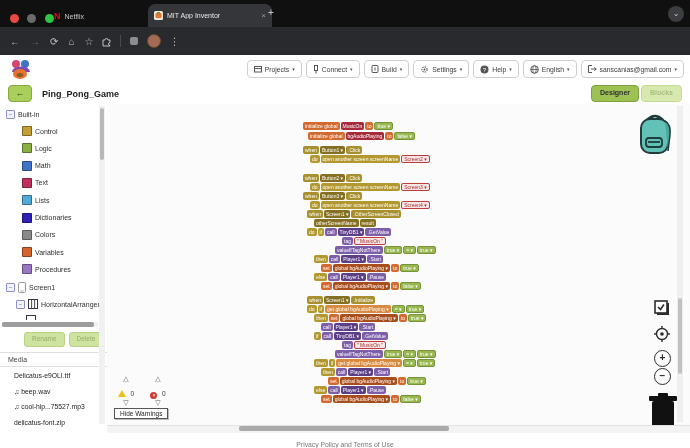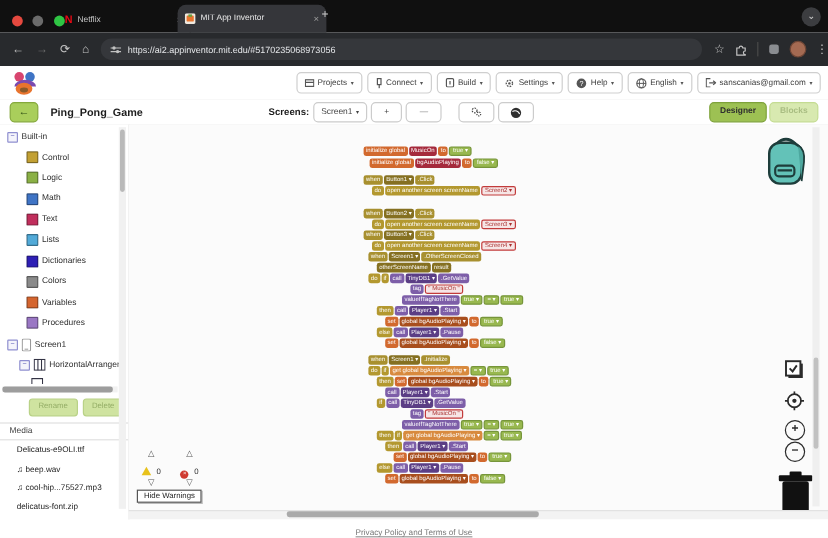--- a/index.html
+++ b/index.html
@@ -101,29 +101,20 @@
   </div>
   <div id="newtab-btn" class="abs">+</div>
   <div id="tabsearch-btn" class="abs">⌄</div>
 </div>
 
 <div id="toolbar" class="abs">
   <span class="navglyph">←</span>
   <span class="navglyph" style="color:#6f6f6f;">→</span>
   <span class="navglyph">⟳</span>
   <span class="navglyph">⌂</span>
-  <div id="omnibox">
-    <svg width="9" height="9" viewBox="0 0 9 9">
-        <line x1="0" y1="3" x2="9" y2="3" stroke="#c2c2c2" stroke-width="1"></line>
-        <line x1="0" y1="6" x2="9" y2="6" stroke="#c2c2c2" stroke-width="1"></line>
-        <circle cx="3" cy="3" r="1.4" fill="#c2c2c2"></circle>
-        <circle cx="6" cy="6" r="1.4" fill="#c2c2c2"></circle>
-      </svg>
-    <span class="url">https://ai2.appinventor.mit.edu/#5170235068973056</span>
-  </div>
   <div class="tb-right">
     <span class="navglyph" style="margin-left:0;">☆</span>
     <svg width="11" height="11" viewBox="0 0 11 11">
         <path d="M2 4 h2 a1.5 1.5 0 1 1 3 0 h2 v2.5 a1.5 1.5 0 1 0 0 3 v0.5 h-7 z" fill="none" stroke="#c2c2c2" stroke-width="1"></path>
       </svg>
     <span class="tb-sep"></span>
     <svg width="10" height="10" viewBox="0 0 10 10">
         <rect x="1" y="1" width="8" height="8" rx="2" fill="#8a8d91"></rect>
       </svg>
     <span id="avatar"></span>
@@ -213,42 +204,20 @@
       </span>
       <span>sanscanias@gmail.com</span>
       <span class="caret">▾</span>
     </div>
   </div>
 
 <div id="projectbar" class="abs">
   <div id="back-btn">←</div>
   <div id="project-title">Ping_Pong_Game</div>
   <div style="flex:1.15;"></div>
-  <div class="pb-group">
-    <span id="screens-label">Screens:</span>
-    <div class="pb-btn">
-      <span>Screen1</span>
-        <span style="font-size:5px;">▾</span>
-    </div>
-    <div class="pb-btn" style="width:12px;justify-content:center;">+</div>
-    <div class="pb-btn" style="width:16px;justify-content:center;color:#888;">—</div>
-    <div style="width:8px;"></div>
-    <div class="pb-btn" style="width:16px;justify-content:center;">
-      <svg width="10" height="9" viewBox="0 0 10 9">
-          <circle cx="3.5" cy="3" r="2" fill="none" stroke="#444" stroke-width="1" stroke-dasharray="1.2 0.9"></circle>
-          <circle cx="7" cy="6" r="1.6" fill="none" stroke="#444" stroke-width="1" stroke-dasharray="1 0.8"></circle>
-        </svg>
-    </div>
-    <div class="pb-btn" style="width:16px;justify-content:center;">
-      <svg width="10" height="10" viewBox="0 0 10 10">
-          <circle cx="5" cy="5" r="4.3" fill="#2f2f2f"></circle>
-          <path d="M2 4 a4 4 0 0 1 6 2" stroke="#fff" stroke-width="1" fill="none"></path>
-        </svg>
-    </div>
-  </div>
   <div style="flex:1.6;"></div>
   <div id="viewtoggle">
     <div id="designer-btn">Designer</div>
     <div id="blocks-btn">Blocks</div>
   </div>
 </div>
 
 <div id="main" class="abs">
 
   <div id="palette" class="abs">

